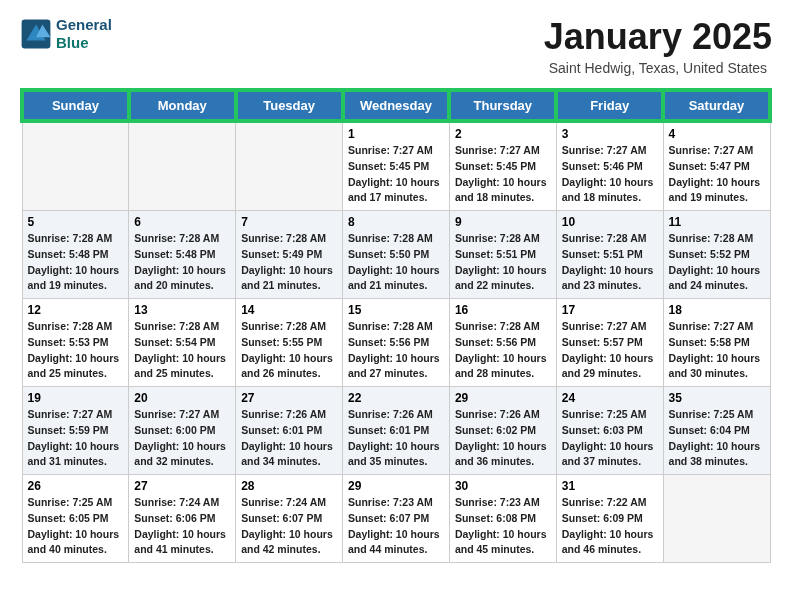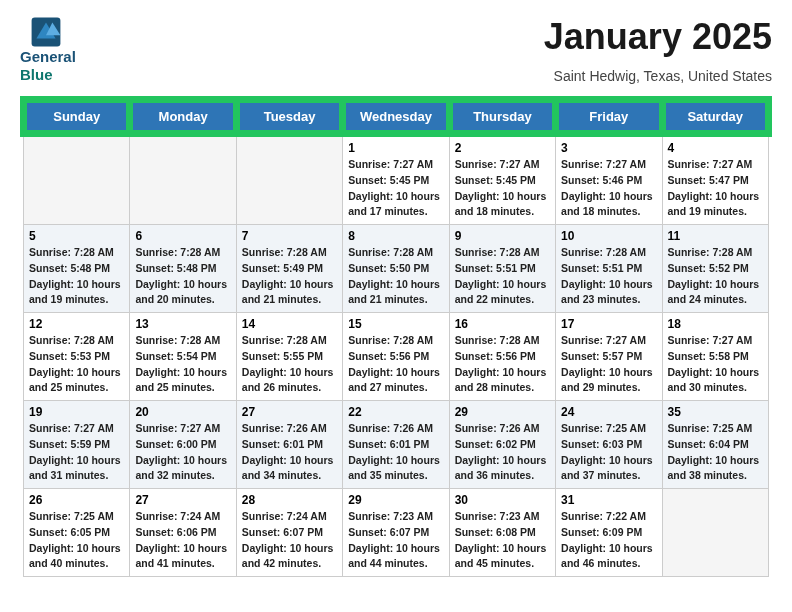--- a/index.html
+++ b/index.html
@@ -1,25 +1,25 @@
 <!DOCTYPE html>
 <html><head>
   <meta charset="utf-8">
   <style>
     * { box-sizing: border-box; margin: 0; padding: 0; }
     body { font-family: Arial, sans-serif; background: #fff; width: 792px; min-height: 612px; }
     .page { width: 792px; padding: 16px 20px; }
     .header { display: flex; justify-content: space-between; align-items: flex-start; margin-bottom: 12px; }
-    .logo { display: flex; align-items: center; flex-direction: column; }
+    .logo { display: flex; align-items: center; }
     .logo-icon { width: 32px; height: 32px; margin-right: 4px; }
-    .title-block { text-align: right; }
+    .title-block { text-align: center; }
     .month-title { font-size: 36px; font-weight: bold; color: #1a1a1a; }
-    .location { font-size: 14px; color: #444; margin-top: 10px; }
+    .location { font-size: 14px; color: #444; margin-top: 2px; }
     table { width: 100%; border-collapse: collapse; table-layout: fixed; }
-    th { background: #2e75b6; color: #fff; text-align: center; padding: 6px 4px; font-size: 13px; border: 7px solid #22c55e; }
+    th { background: #2e75b6; color: #fff; text-align: center; padding: 6px 4px; font-size: 13px; border: 4px solid #22c55e; }
     td { vertical-align: top; padding: 4px 5px; font-size: 10.5px; border: 1px solid #ccc; background: #fff; height: 80px; }
     td.empty { background: #f5f5f5; }
     .day-num { font-weight: bold; font-size: 12px; margin-bottom: 2px; }
     .day-info { line-height: 1.5; color: #222; font-weight: bold; }
     tr:nth-child(odd) td:not(.empty) { background: #fff; }
     tr:nth-child(even) td:not(.empty) { background: #f0f4f8; }
   </style>
 </head>
 <body>
 

